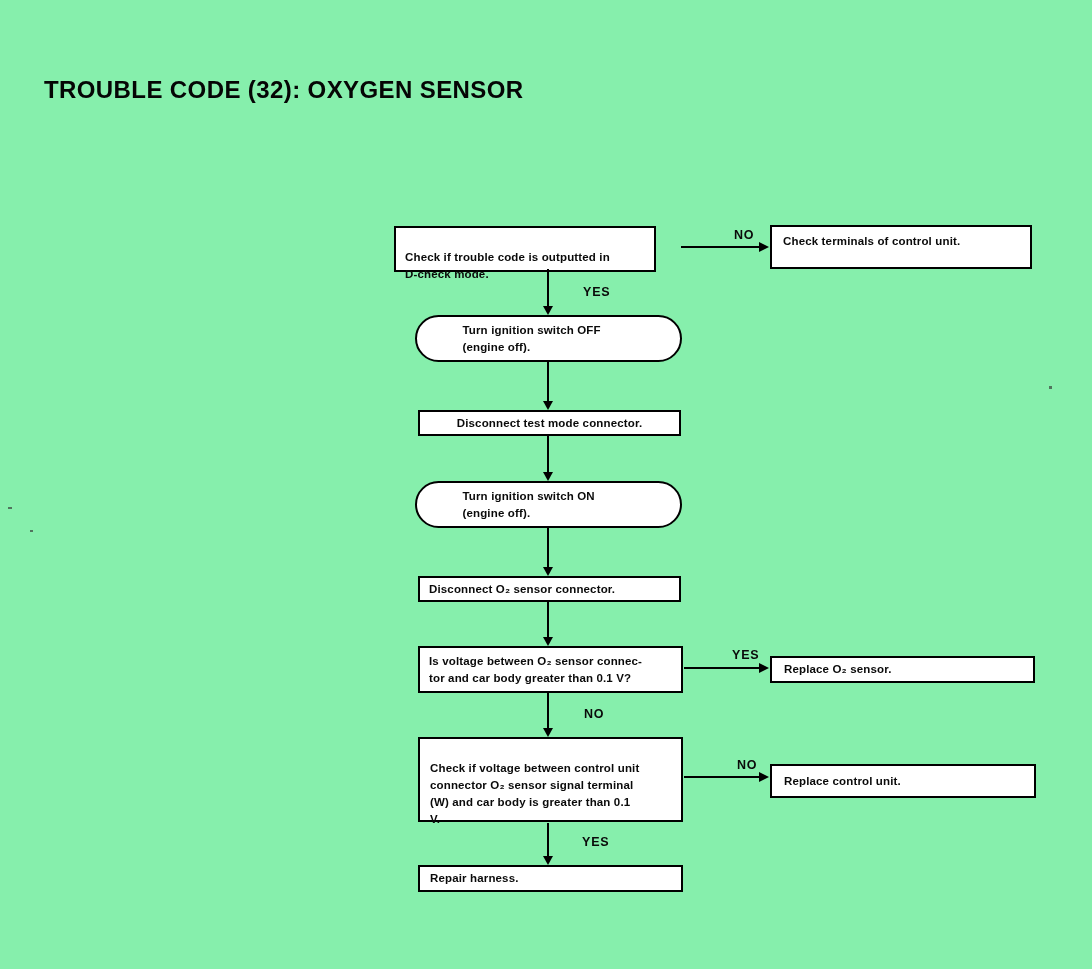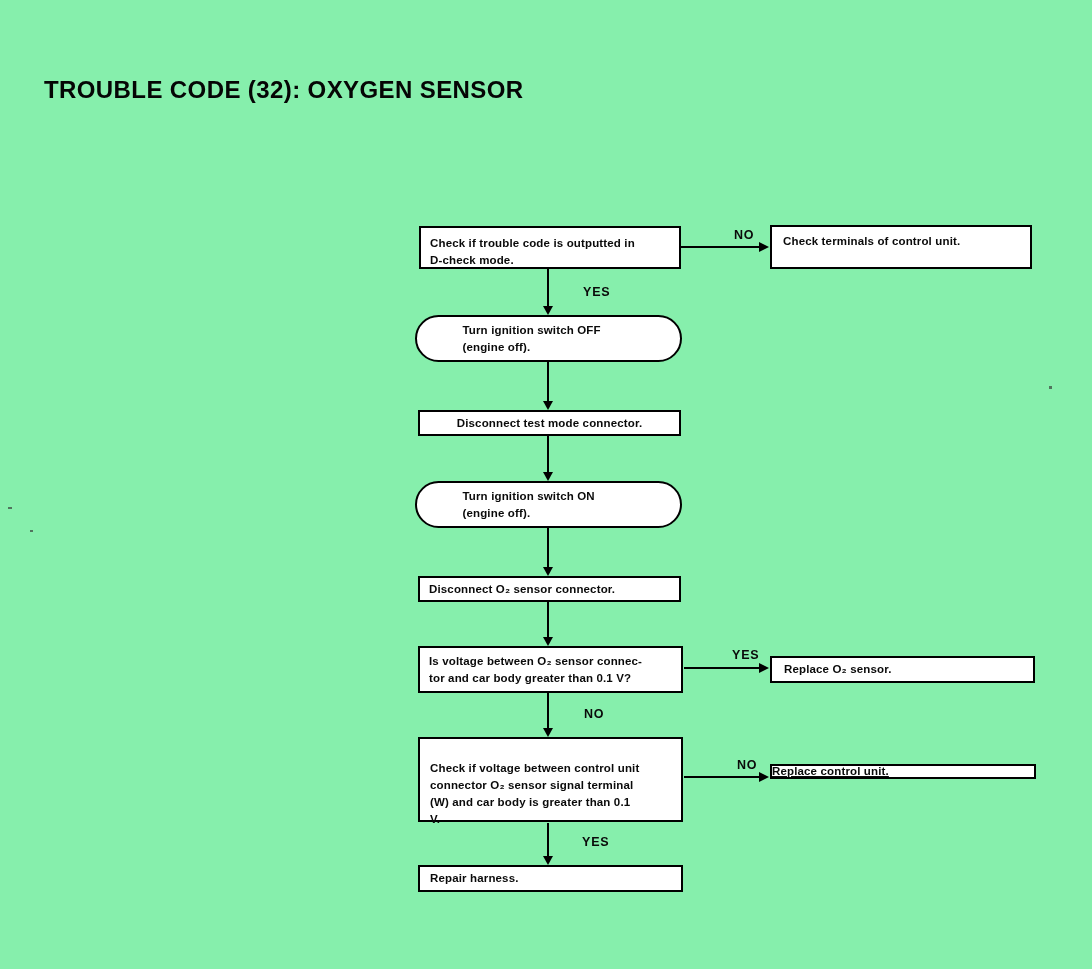--- a/index.html
+++ b/index.html
@@ -78,21 +78,21 @@
   }
   .speck { position: absolute; background: #333; opacity: 0.65; }
 </style>
 </head>
 <body>
 
 <div class="page">
 
   <h1 class="title">TROUBLE CODE (32): OXYGEN SENSOR</h1>
 
-  <div class="node" style="left:419px; top:226px; width:262px; height:43px; padding:7px 9px;">
+  <div class="node" style="left:394px; top:226px; width:262px; height:43px; padding:21px 9px;">
     <div>Check if trouble code is outputted in</div>
     <div>D-check mode.</div>
   </div>
 
   <div class="hline" style="left:681px; top:246px; width:81px;"></div>
   <div class="arrow-right" style="left:759px; top:242px;"></div>
   <div class="edge-label" style="left:711px; top:228px;">NO</div>
 
   <div class="node" style="left:770px; top:225px; width:262px; height:44px; padding:6px 11px;">
     <div>Check terminals of control unit.</div>
@@ -157,21 +157,21 @@
     <div>Check if voltage between control unit</div>
     <div>connector O₂ sensor signal terminal</div>
     <div>(W) and car body is greater than 0.1</div>
     <div>V.</div>
   </div>
 
   <div class="hline" style="left:684px; top:776px; width:78px;"></div>
   <div class="arrow-right" style="left:759px; top:772px;"></div>
   <div class="edge-label" style="left:714px; top:758px;">NO</div>
 
-  <div class="node vcenter" style="left:770px; top:764px; width:266px; height:15px; text-decoration:underline;">
+  <div class="node vcenter" style="left:770px; top:764px; width:266px; height:34px; padding-left:12px;">
     <div>Replace control unit.</div>
   </div>
 
   <div class="vline" style="top:823px; height:33px;"></div>
   <div class="arrow-down" style="top:856px;"></div>
   <div class="edge-label" style="left:559px; top:835px;">YES</div>
 
   <div class="node vcenter" style="left:418px; top:865px; width:265px; height:27px; padding-left:10px;">
     <div>Repair harness.</div>
   </div>

